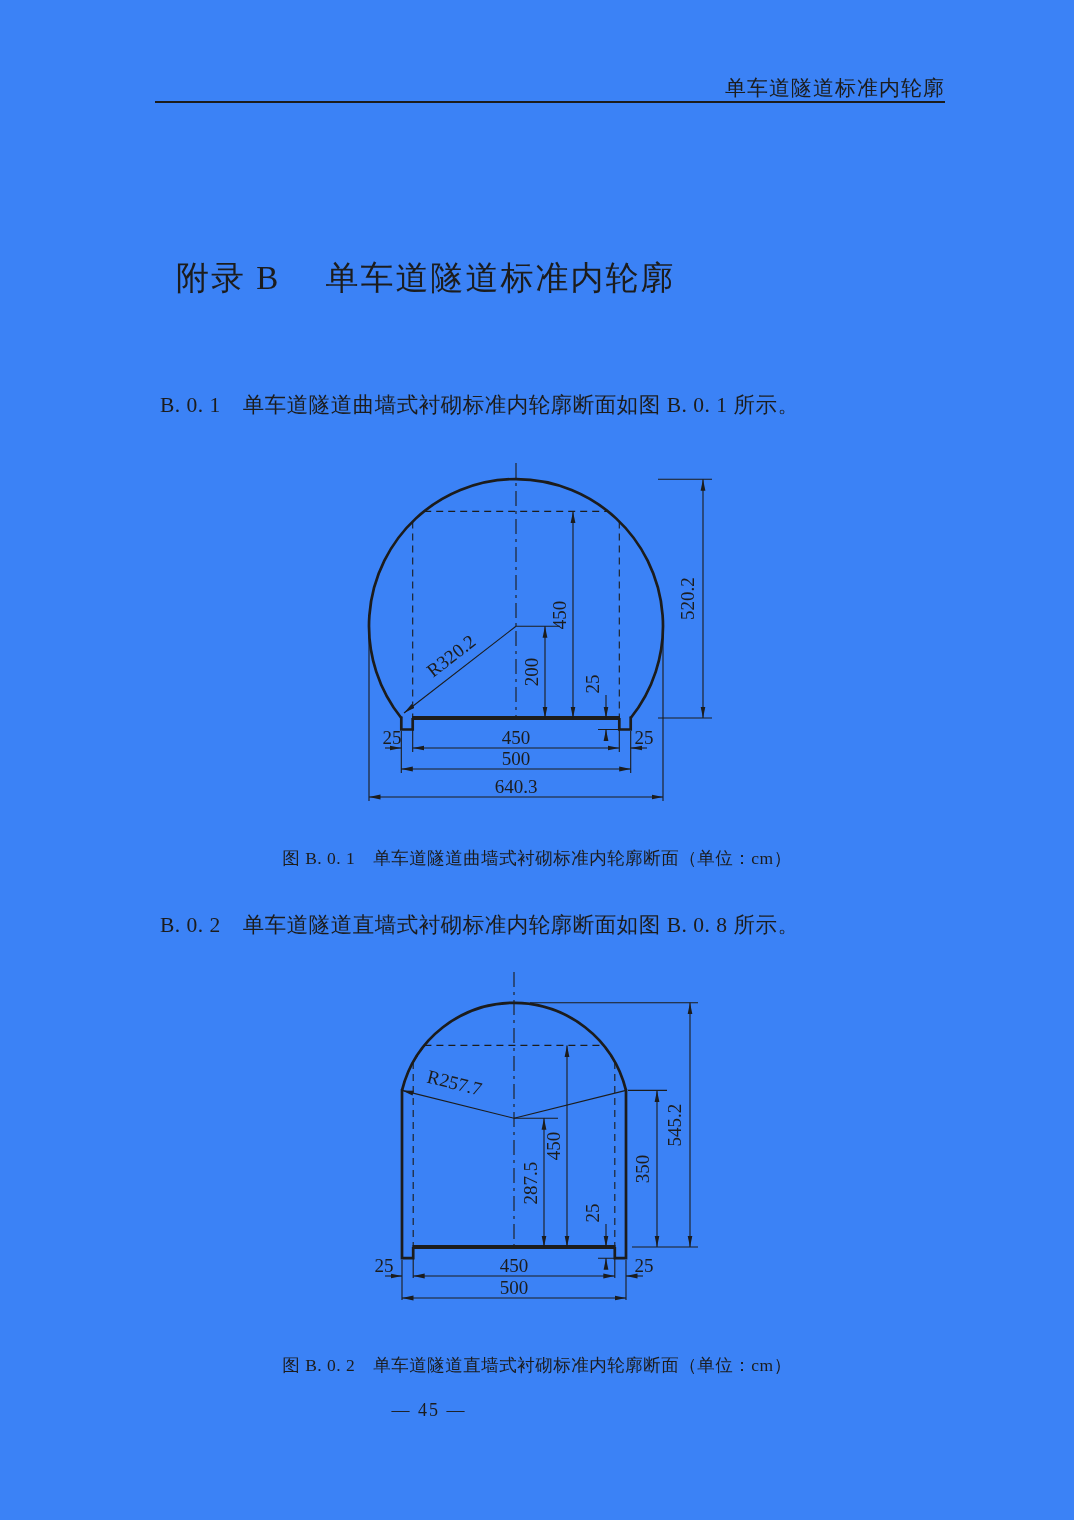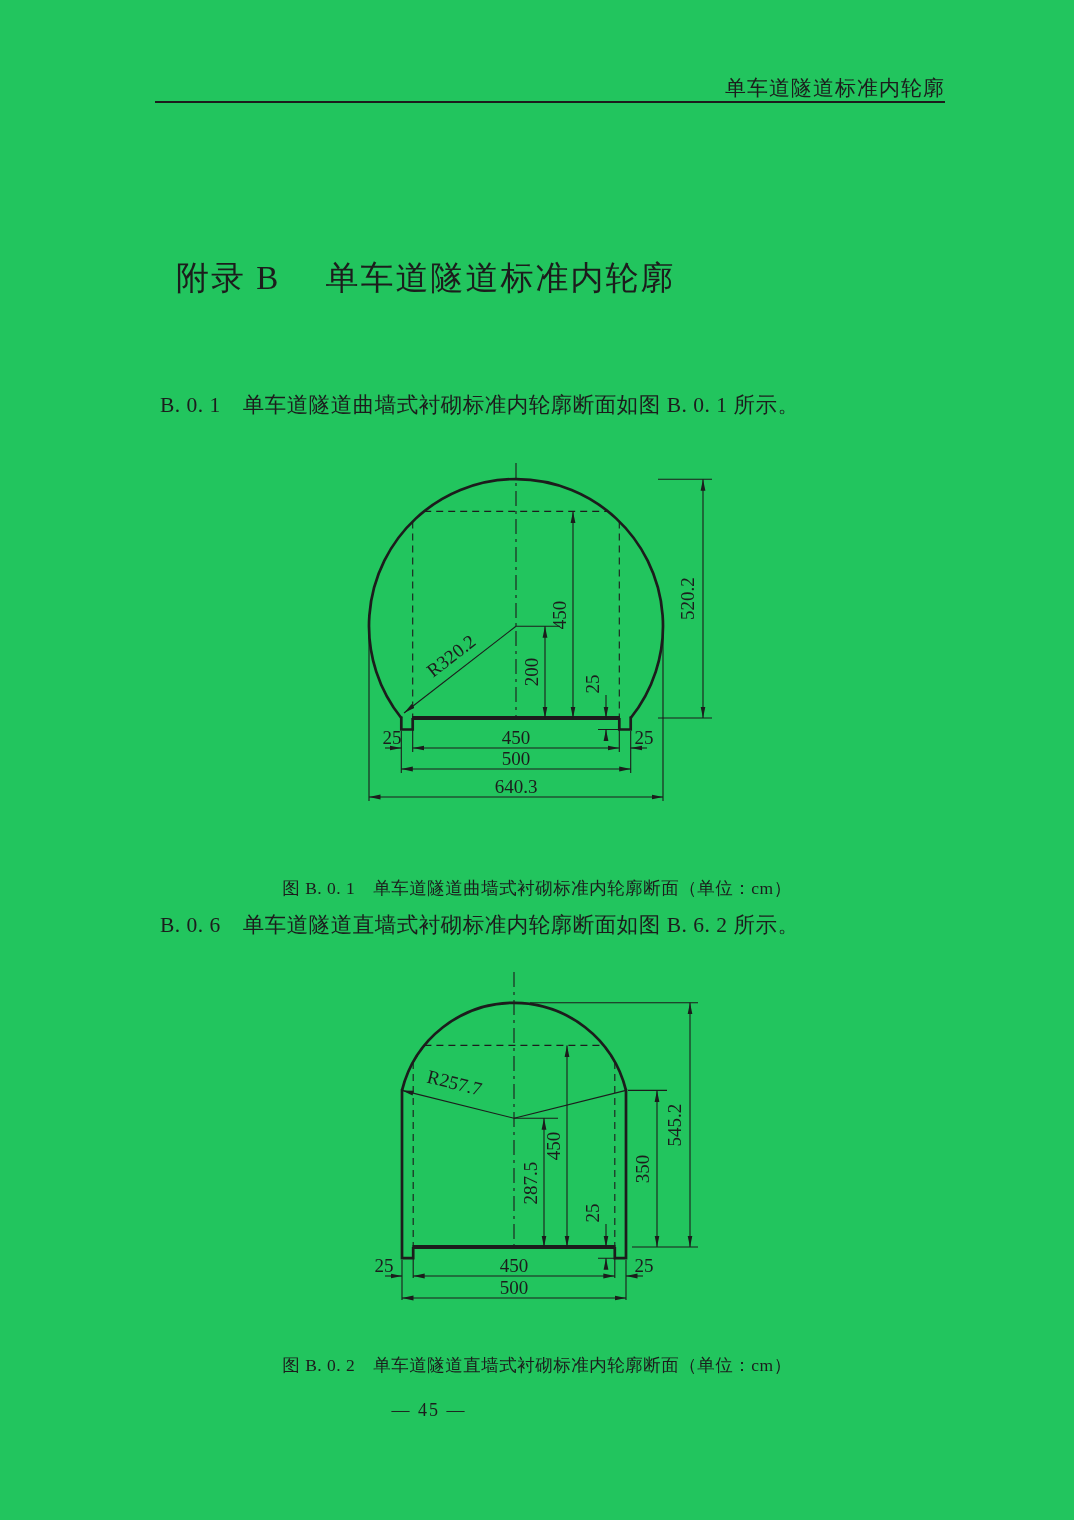--- a/index.html
+++ b/index.html
@@ -1,20 +1,20 @@
 <!DOCTYPE html>
 <html><head>
 <meta charset="utf-8">
 <style>
   html,body{margin:0;padding:0;background:#e8e8e8;}
   .page{
     position:relative;
     width:1074px;height:1520px;
     margin:0 auto;
-    background:#22c55e;
+    background:#3b82f6;
     font-family:"Liberation Serif","DejaVu Serif",serif;
     color:#1c1c1c;
     overflow:hidden;
   }
   .running-head{
     position:absolute;top:74px;right:129px;
     font-size:21px;letter-spacing:1px;
   }
   .head-rule{
     position:absolute;top:101px;left:155px;width:790px;height:2px;
@@ -106,24 +106,24 @@
     <text class="dim" x="198" y="217" text-anchor="middle" transform="rotate(-90 198 217)">200</text>
     <text class="dim" x="259" y="229" text-anchor="middle" transform="rotate(-90 259 229)">25</text>
     <text class="dim" x="115" y="206" text-anchor="middle" transform="rotate(-37.7 115 206)">R320.2</text>
     <text class="dim" x="52" y="288.5" text-anchor="middle">25</text>
     <text class="dim" x="176" y="288.5" text-anchor="middle">450</text>
     <text class="dim" x="304" y="288.5" text-anchor="middle">25</text>
     <text class="dim" x="176" y="309.5" text-anchor="middle">500</text>
     <text class="dim" x="176" y="337.5" text-anchor="middle">640.3</text>
   </svg>
 
-  <div class="fig-caption" style="top:846px;margin-top:30px;">图 B. 0. 1　单车道隧道曲墙式衬砌标准内轮廓断面（单位：cm）</div>
+  <div class="fig-caption" style="top:846px;">图 B. 0. 1　单车道隧道曲墙式衬砌标准内轮廓断面（单位：cm）</div>
 
   <p class="clause" style="top:911px;margin:0;">
-    <span class="clause-no">B. 0. 6</span><span>单车道隧道直墙式衬砌标准内轮廓断面如图 B. 6. 2 所示。</span>
+    <span class="clause-no">B. 0. 2</span><span>单车道隧道直墙式衬砌标准内轮廓断面如图 B. 0. 8 所示。</span>
   </p>
 
   <svg class="fig-svg" style="left:340px;top:955px;" width="390" height="360" viewBox="0 0 390 360">
     <defs>
       <marker id="a2" markerUnits="userSpaceOnUse" markerWidth="13" markerHeight="7" refX="11.5" refY="3" orient="auto-start-reverse">
         <path d="M0,0.6 L11.5,3 L0,5.4 Z" fill="#1c1c1c"></path>
       </marker>
     </defs>
 
     <line class="tl cl" x1="174" y1="17" x2="174" y2="292"></line>

